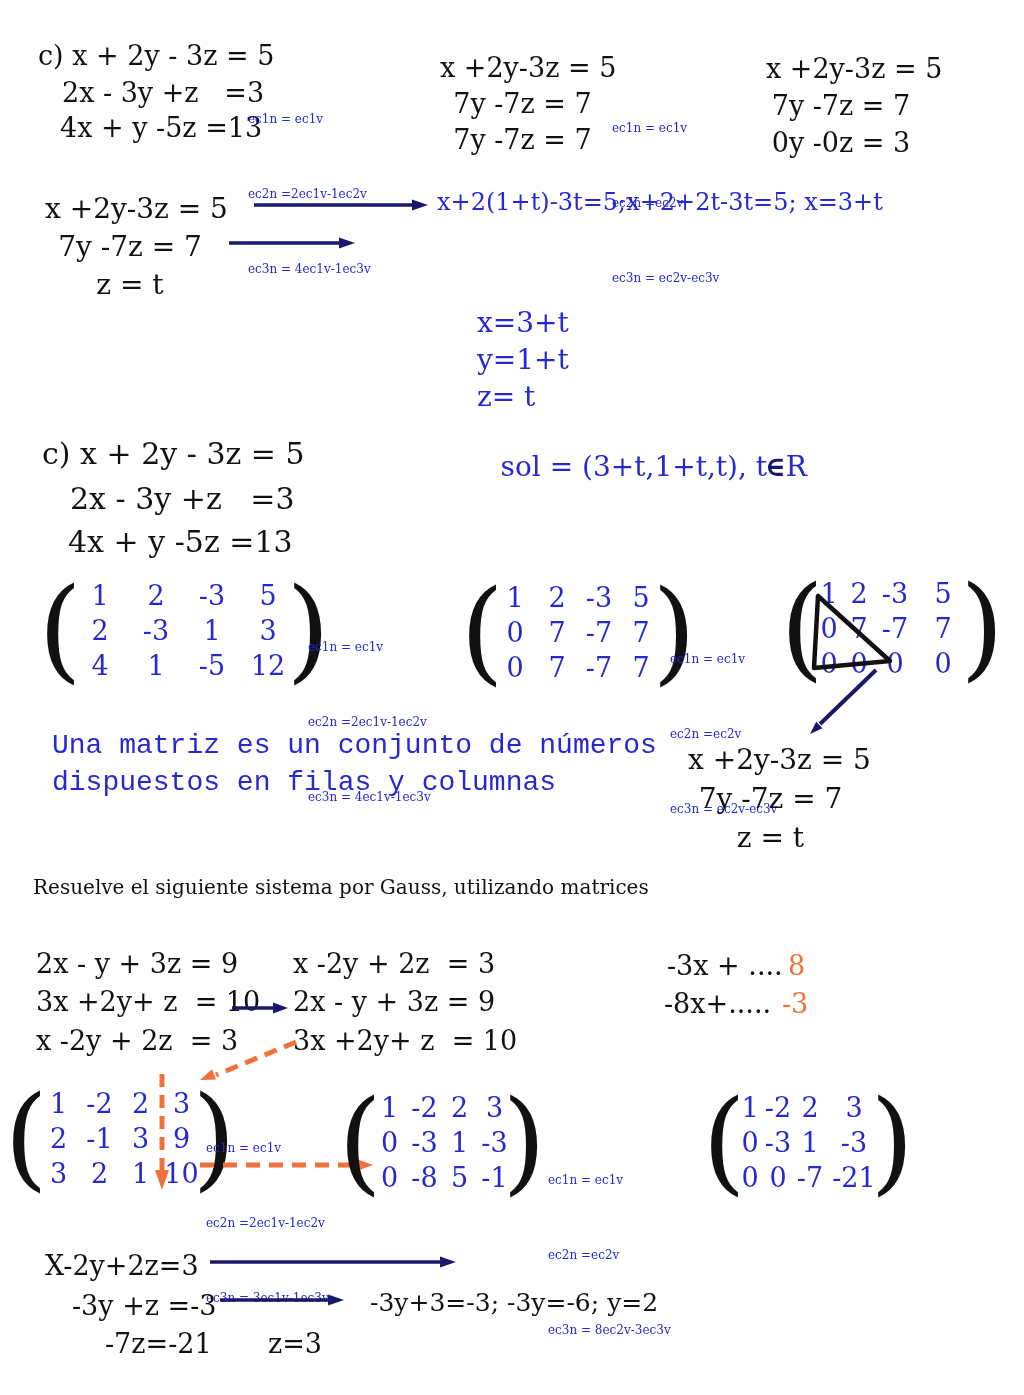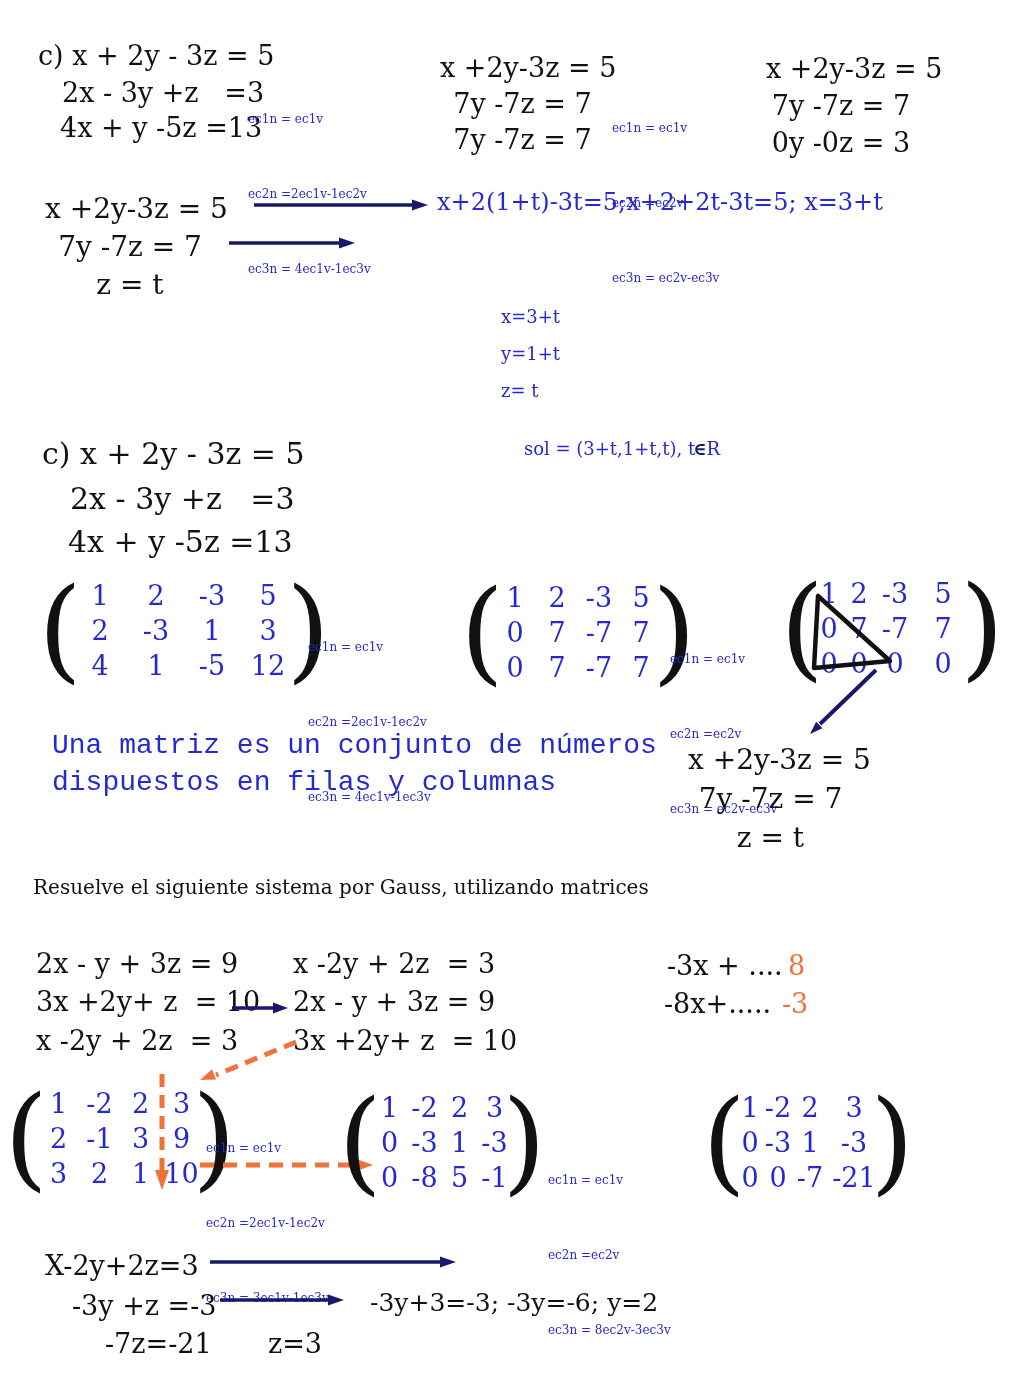--- a/index.html
+++ b/index.html
@@ -8,21 +8,21 @@
         font-family:"DejaVu Serif","Liberation Serif",serif;color:var(--ink);overflow:hidden;margin:0 auto;}
   .abs{position:absolute;}
   .line{white-space:pre;}
   .eq{font-size:27px;}
   .eq-sm{font-size:25px;}
   .eq-lg{font-size:30px;}
   .orange{color:var(--orange);}
   .ops{font-size:12px;line-height:25px;color:var(--blue);white-space:pre;}
   .ralign{text-align:center;}
   .res{font-size:24px;color:var(--blue);white-space:pre;}
-  .sol{font-size:18px;color:var(--blue);white-space:pre;margin-left:24px;}
+  .sol{font-size:28px;color:var(--blue);white-space:pre;}
   .insym{color:var(--navy);font-weight:bold;margin-left:-2px;}
   .note{font-size:28px;line-height:37px;color:var(--blue);white-space:pre;font-family:Liberation Mono, monospace;}
   .heading{font-size:20px;}
   .matrix{display:flex;align-items:center;height:128px;color:var(--blue);}
   .paren{width:24px;display:flex;align-items:center;justify-content:center;
          font-size:112px;line-height:0.85;color:var(--ink);overflow:visible;}
   .m-grid{display:grid;font-size:27px;line-height:35px;justify-items:center;align-items:center;}
   .m-cell{white-space:pre;}
 </style>
 </head>
@@ -67,21 +67,21 @@
   </svg>
   <svg class="abs" style="left:227px;top:235px" width="130" height="16">
     <line x1="2" y1="8" x2="115" y2="8" stroke="#19196b" stroke-width="3.6"></line>
     <polygon points="112,2.5 128,8 112,13.5" fill="#19196b"></polygon>
   </svg>
   <div class="abs line res" style="left:437px;top:188px">x+2(1+t)-3t=5;x+2+2t-3t=5; x=3+t</div>
 
   <div class="abs line sol" style="left:477px;top:306px">x=3+t</div>
   <div class="abs line sol" style="left:477px;top:343px">y=1+t</div>
   <div class="abs line sol" style="left:477px;top:380px">z= t</div>
-  <div class="abs line sol" style="left:477px;top:417px">
+  <div class="abs line sol" style="left:465px;top:417px">
     <span>sol = (3+t,1+t,t), t</span><span class="insym">∈</span><span>R</span>
   </div>
 
   <div class="abs line eq-lg" style="left:42px;top:436px">c) x + 2y - 3z = 5</div>
   <div class="abs line eq-lg" style="left:70px;top:481px">2x - 3y +z   =3</div>
   <div class="abs line eq-lg" style="left:68px;top:524px">4x + y -5z =13</div>
 
   <div class="abs matrix" style="left:48px;top:566px">
     <span class="paren">(</span>
     <div class="m-grid" style="grid-template-columns:repeat(4,56px)">

